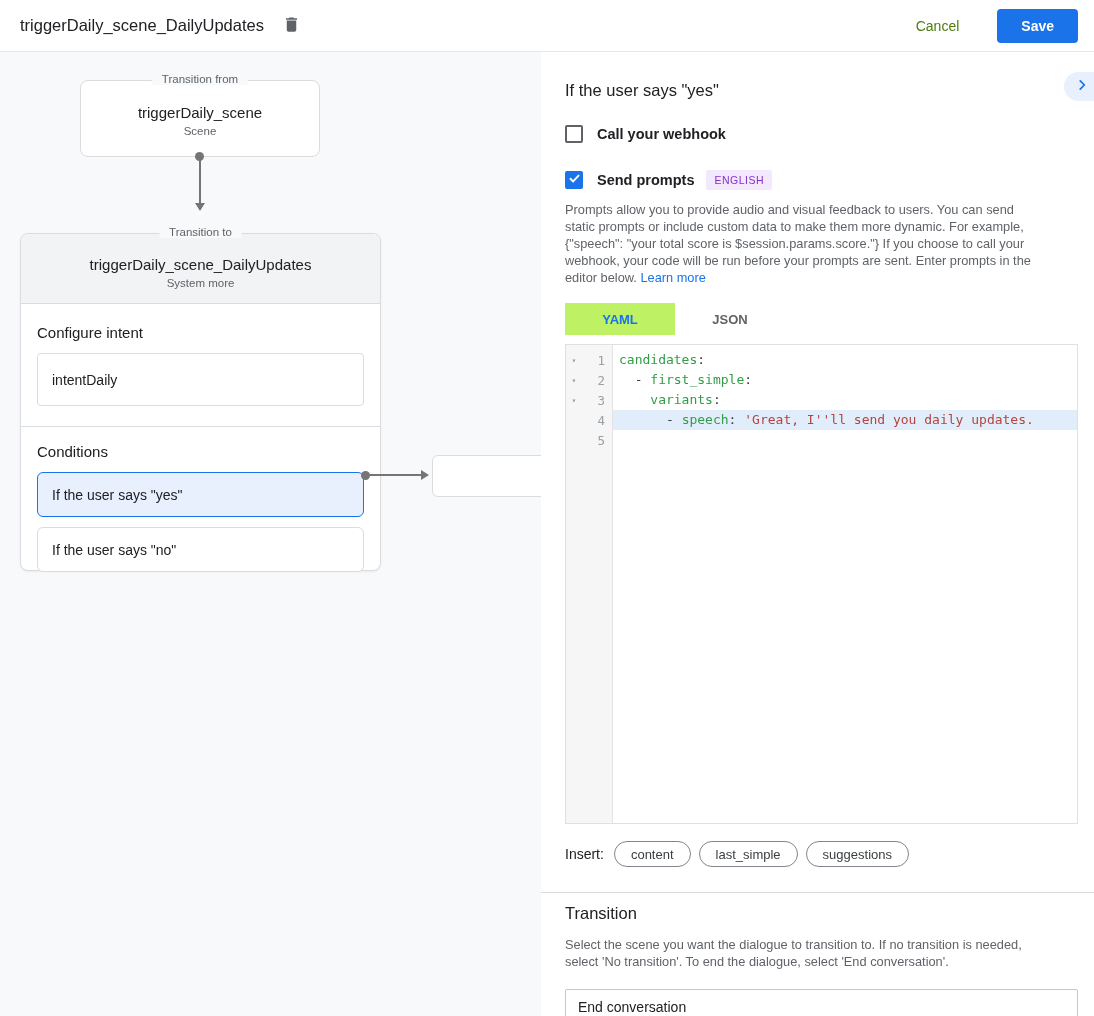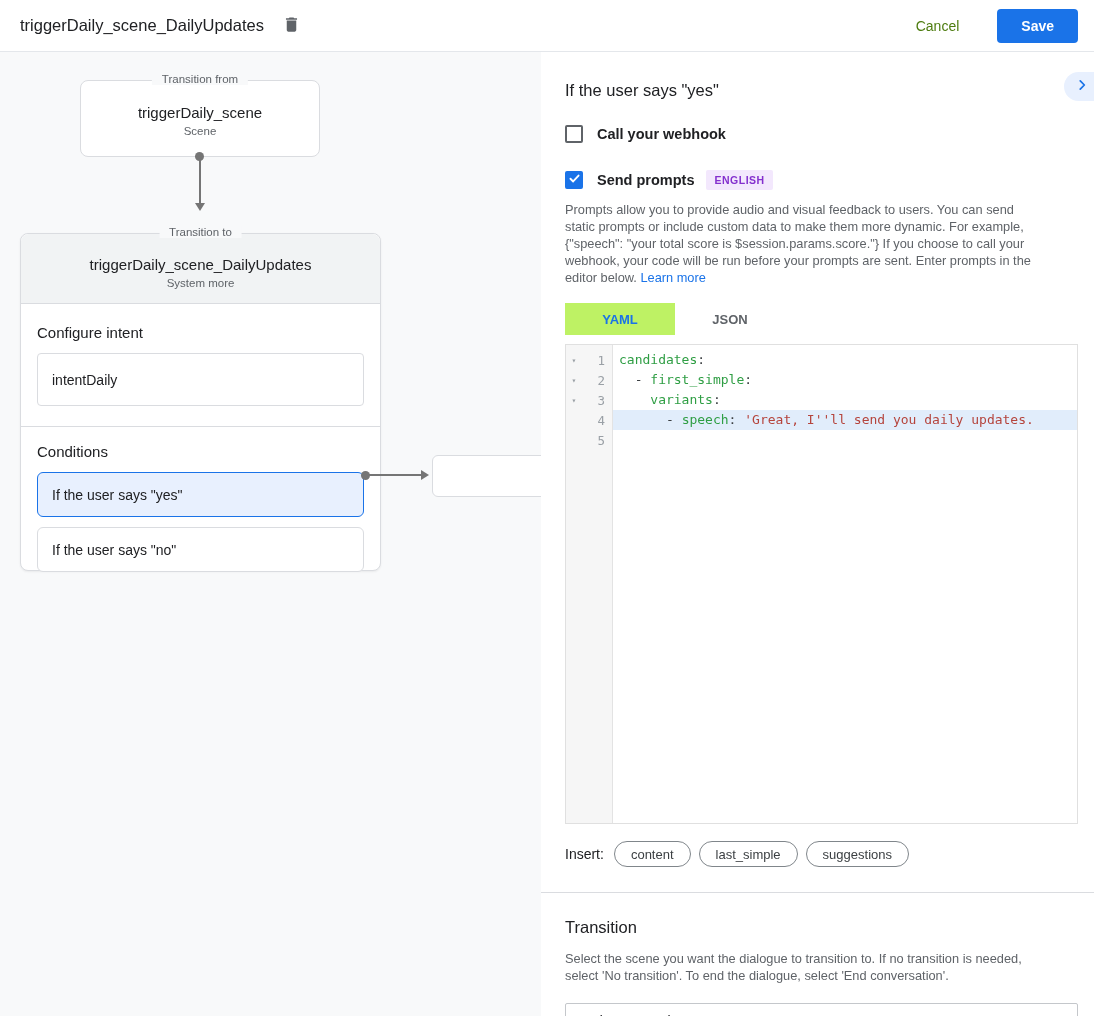--- a/index.html
+++ b/index.html
@@ -78,21 +78,21 @@
                 color:#1a73e8; font-size:15px; font-weight:bold; cursor:pointer;
                 display:flex; align-items:center; justify-content:center;
                 padding-left:6px; }
   .check-row { display:flex; align-items:center; margin-top:25px; }
   .checkbox { width:18px; height:18px; border:2px solid #5f6368; border-radius:2px;
               background:#fff; flex:none; cursor:pointer; }
   .checkbox.checked { background:#1a73e8; border-color:#1a73e8;
                       display:flex; align-items:center; justify-content:center; }
   .check-label { margin-left:14px; font-size:14.5px; font-weight:bold; color:#202124; }
   .lang-badge { margin-left:12px; background:#f3e8fd; color:#8430ce; font-size:10.5px;
-                font-weight:bold; letter-spacing:.5px; padding:4px 8px; border-radius:2px; }
+                font-weight:normal; letter-spacing:.5px; padding:4px 8px; border-radius:2px; }
   .desc { margin-top:11px; font-size:12.8px; line-height:17px; color:#5f6368;
           max-width:515px; }
   .link { color:#1a73e8; text-decoration:none; cursor:pointer; }
 
   
   .tabs { display:flex; margin-top:17px; }
   .tab { width:110px; height:32px; display:flex; align-items:center; justify-content:center;
          font-size:13px; font-weight:bold; color:#5f6368; cursor:pointer; }
   .tab.active { background:#bef264; color:#1a73e8; }
 
@@ -115,21 +115,21 @@
   
   .insert-row { display:flex; align-items:center; margin-top:17px; }
   .insert-label { font-size:14px; color:#202124; margin-right:10px; }
   .chip { border:1px solid #80868b; border-radius:13px; background:#fff;
           height:26px; padding:0 16px; margin-right:8px; font-size:13px; color:#3c4043;
           cursor:pointer; font-family:"Liberation Sans", sans-serif; }
 
   .panel-divider { border:none; border-top:1px solid #dadce0; margin-top:25px; }
 
   
-  .transition-heading { margin-top:25px; font-size:16.5px; color:#202124; }
+  .transition-heading { margin-top:11px; font-size:16.5px; color:#202124; }
   .transition-desc { margin-top:13px; font-size:12.8px; line-height:17px;
                      color:#5f6368; max-width:515px; }
   .select { margin-top:19px; width:513px; height:36px; border:1px solid #c4c7cb;
             border-radius:2px; display:flex; align-items:center; padding:0 12px;
             font-size:14px; color:#202124; cursor:pointer; background:#fff; }
   .select-value { flex:1; }
 </style>
 </head>
 <body>
 

